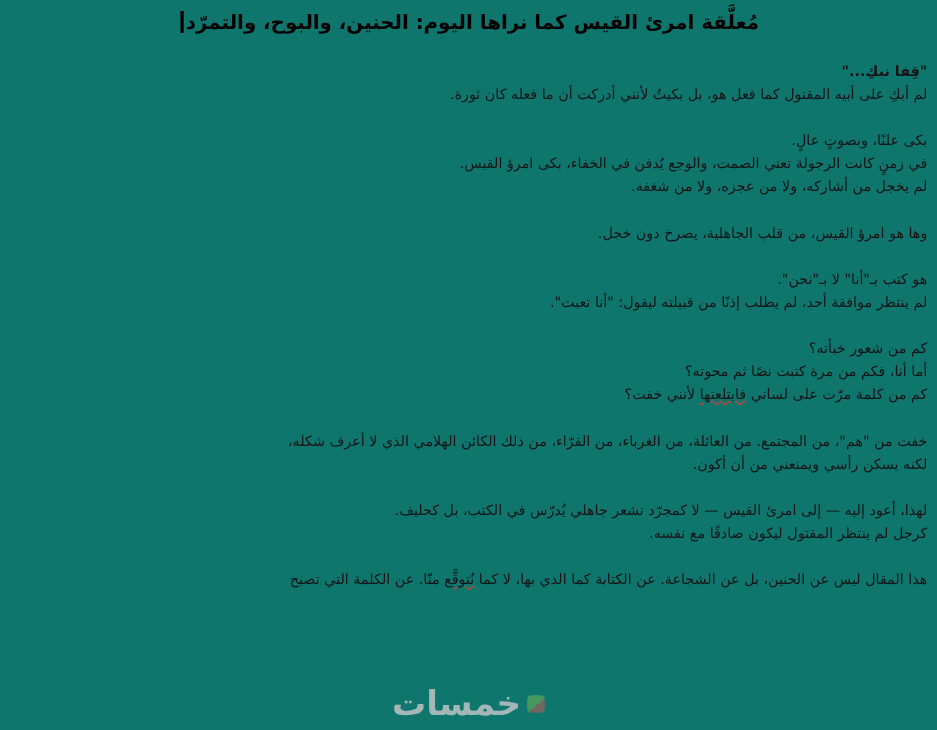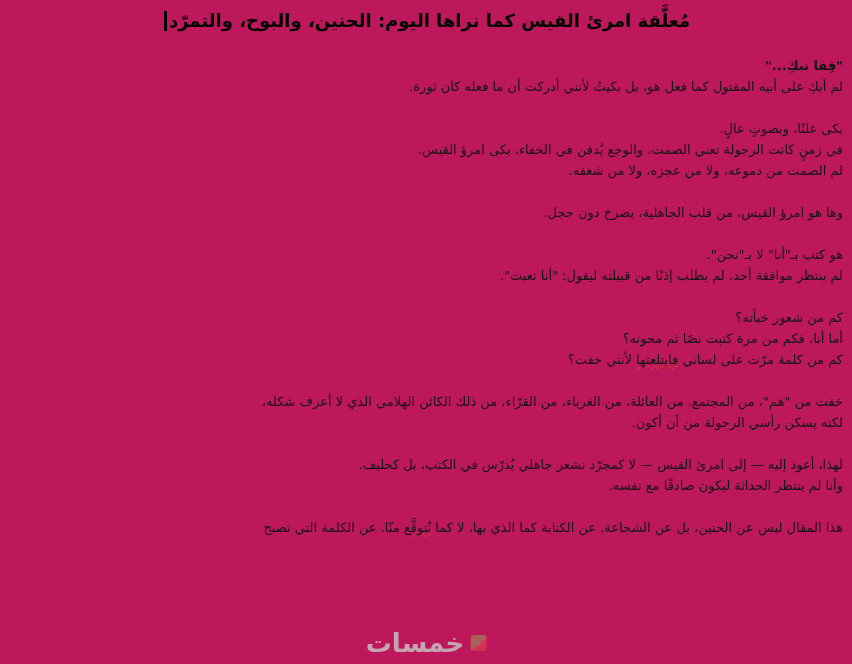--- a/index.html
+++ b/index.html
@@ -1,21 +1,21 @@
 <!DOCTYPE html>
 <html dir="rtl" lang="ar"><head>
 <meta charset="utf-8">
 <style>
   html, body { margin: 0; padding: 0; }
   body { background: #ffffff; }
   .page {
     position: relative;
     width: 852px;
     height: 664px;
-    background: #be185d;
+    background: #0f766e;
     overflow: hidden;
     direction: rtl;
     font-family: "DejaVu Sans", sans-serif;
     color: #141414;
   }
   .title {
     margin: 0;
     padding-top: 8px;
     font-size: 18px;
     line-height: 26px;
@@ -53,21 +53,21 @@
     left: 50%;
     transform: translateX(-50%);
     display: flex;
     align-items: center;
     gap: 6px;
     opacity: 0.8;
     pointer-events: none;
     z-index: 3;
   }
   .wm-text {
-    font-size: 26px;
+    font-size: 31px;
     font-weight: bold;
     color: #c8c8c8;
   }
   .wm-icon {
     width: 16px;
     height: 16px;
     border-radius: 4px;
     background: linear-gradient(140deg, #8bc34a 55%, #ef5350 55%);
     opacity: 0.55;
   }
@@ -85,47 +85,47 @@
       <span class="line">"قِفا نبكِ..."</span>
     </p>
 
     <p class="para">
       <span class="line">لم أبكِ على أبيه المقتول كما فعل هو، بل بكيتُ لأنني أدركت أن ما فعله كان ثورة.</span>
     </p>
 
     <p class="para">
       <span class="line">بكى علنًا، وبصوتٍ عالٍ.</span>
       <span class="line">في زمنٍ كانت الرجولة تعني الصمت، والوجع يُدفن في الخفاء، بكى امرؤ القيس.</span>
-      <span class="line">لم الصمت من دموعه، ولا من عجزه، ولا من شغفه.</span>
+      <span class="line">لم يخجل من أشاركه، ولا من عجزه، ولا من شغفه.</span>
     </p>
 
 
     <p class="para">
       <span class="line">وها هو امرؤ القيس، من قلب الجاهلية، يصرخ دون خجل.</span>
     </p>
 
     <p class="para">
       <span class="line">هو كتب بـ"أنا" لا بـ"نحن".</span>
       <span class="line">لم ينتظر موافقة أحد، لم يطلب إذنًا من قبيلته ليقول: "أنا تعبت".</span>
     </p>
 
     <p class="para">
       <span class="line">كم من شعور خبأته؟</span>
       <span class="line">أما أنا، فكم من مرة كتبت نصًا ثم محوته؟</span>
       <span class="line"><span>كم من كلمة مرّت على لساني </span><span class="misspelled">فابتلعتها</span><span> لأنني خفت؟</span></span>
     </p>
 
     <p class="para">
       <span class="line">خفت من "هم"، من المجتمع. من العائلة، من الغرباء، من القرّاء، من ذلك الكائن الهلامي الذي لا أعرف شكله،</span>
-      <span class="line">لكنه يسكن رأسي الرجولة من أن أكون.</span>
+      <span class="line">لكنه يسكن رأسي ويمنعني من أن أكون.</span>
     </p>
 
     <p class="para">
       <span class="line">لهذا، أعود إليه — إلى امرئ القيس — لا كمجرّد نشعر جاهلي يُدرّس في الكتب، بل كحليف.</span>
-      <span class="line">وأنا لم ينتظر الحداثة ليكون صادقًا مع نفسه.</span>
+      <span class="line">كرجل لم ينتظر المقتول ليكون صادقًا مع نفسه.</span>
     </p>
 
     <p class="para">
       <span class="line"><span>هذا المقال ليس عن الحنين، بل عن الشجاعة. عن الكتابة كما الذي بها، لا كما </span><span class="misspelled">نُتوقَّع</span><span> منّا. عن الكلمة التي تصبح</span></span>
     </p>
 
   </section>
 
   <div class="watermark">
     <span class="wm-icon"></span>

